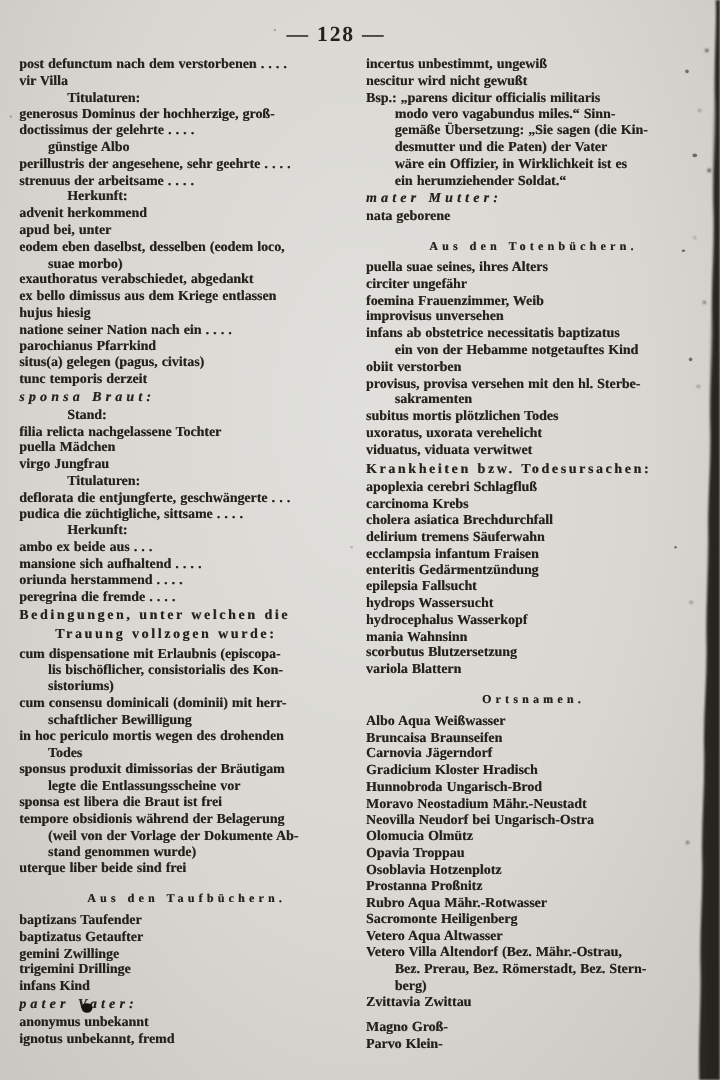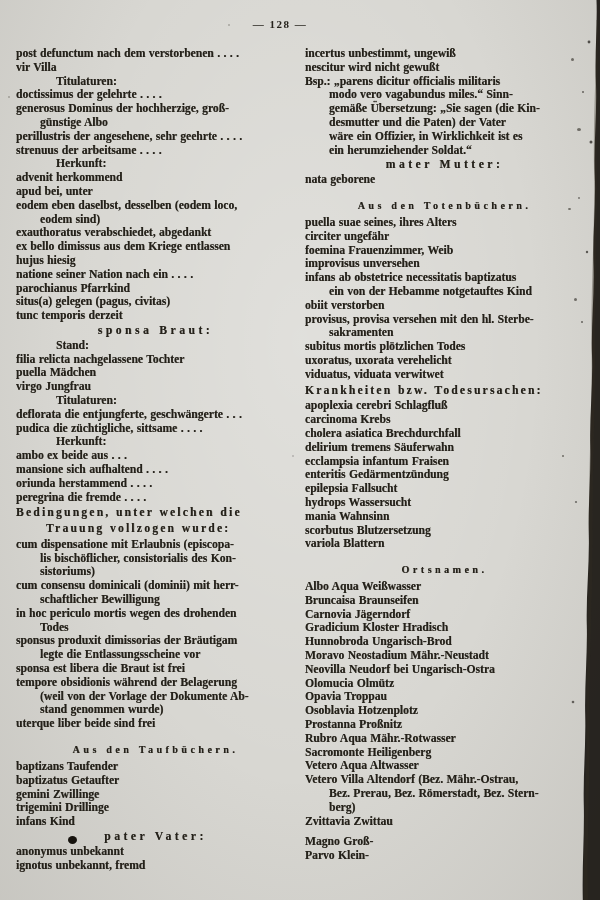--- a/index.html
+++ b/index.html
@@ -5,62 +5,62 @@
   html,body{margin:0;padding:0;}
   body{
     width:600px;height:900px;overflow:hidden;position:relative;
     background:var(--paper,#d8d7d2);
     background-image:radial-gradient(ellipse at 50% 38%, rgba(255,255,255,0.22) 0%, rgba(255,255,255,0) 55%, rgba(60,55,45,0.10) 100%);
     font-family:"Liberation Serif", serif;
   }
   .page{position:absolute;inset:0;}
   .page-number{
     position:absolute;top:18px;left:0;right:40px;text-align:center;
-    font-weight:bold;font-size:11px;letter-spacing:1.5px;color:var(--ink,#24211a);
+    font-weight:bold;font-size:18px;letter-spacing:1.5px;color:var(--ink,#24211a);
   }
   .cols{position:absolute;top:47px;left:16px;right:16px;display:flex;gap:10px;}
   .col{width:279px;overflow:hidden;}
   .ln{
     font-weight:bold;font-size:11.6px;line-height:13.8px;color:var(--ink,#24211a);
     white-space:nowrap;letter-spacing:0;word-spacing:0.5px;
     text-shadow:0.3px 0 0 rgba(32,27,16,0.55);
   }
   .cont{padding-left:24px;}
   .sub{padding-left:40px;}
-  .ctr{text-align:center;letter-spacing:3.5px;margin:1px 0;}
+  .ctr{text-align:left;letter-spacing:3.5px;margin:1px 0;font-style:italic;}
   .big{text-align:center;letter-spacing:3.5px;font-size:10px;line-height:17px;margin:3px 0 2px;}
   .wide{letter-spacing:2.2px;margin:2px 0;}
   .w2{padding-left:30px;margin-top:0;}
   .gap{height:7px;}
   .ink-blot{position:absolute;left:68px;top:836px;width:9px;height:8px;border-radius:50%;background:#16130e;}
   .scan-edge{position:absolute;top:0;right:0;width:40px;height:900px;filter:blur(0.7px);}
   .speck{position:absolute;border-radius:50%;background:rgba(28,24,17,0.55);}
 </style>
 </head>
 <body>
 
 <div class="page">
 
   <div class="page-number">— 128 —</div>
 
   <div class="cols">
     <div class="col">
         <div class="ln">post defunctum nach dem verstorbenen . . . .</div>
         <div class="ln">vir Villa</div>
         <div class="ln sub">Titulaturen:</div>
+        <div class="ln">generosus Dominus der hochherzige, groß-</div>
         <div class="ln">doctissimus der gelehrte . . . .</div>
-        <div class="ln">generosus Dominus der hochherzige, groß-</div>
         <div class="ln cont">günstige Albo</div>
         <div class="ln">perillustris der angesehene, sehr geehrte . . . .</div>
         <div class="ln">strenuus der arbeitsame . . . .</div>
         <div class="ln sub">Herkunft:</div>
         <div class="ln">advenit herkommend</div>
         <div class="ln">apud bei, unter</div>
         <div class="ln">eodem eben daselbst, desselben (eodem loco,</div>
-        <div class="ln cont">eodem sind)</div>
+        <div class="ln cont">suae morbo)</div>
         <div class="ln">exauthoratus verabschiedet, abgedankt</div>
         <div class="ln">ex bello dimissus aus dem Kriege entlassen</div>
         <div class="ln">hujus hiesig</div>
         <div class="ln">natione seiner Nation nach ein . . . .</div>
         <div class="ln">parochianus Pfarrkind</div>
         <div class="ln">situs(a) gelegen (pagus, civitas)</div>
         <div class="ln">tunc temporis derzeit</div>
         <div class="ln ctr">sponsa Braut:</div>
         <div class="ln sub">Stand:</div>
         <div class="ln">filia relicta nachgelassene Tochter</div>
@@ -128,20 +128,21 @@
         <div class="ln">viduatus, viduata verwitwet</div>
         <div class="ln wide">Krankheiten bzw. Todesursachen:</div>
         <div class="ln">apoplexia cerebri Schlagfluß</div>
         <div class="ln">carcinoma Krebs</div>
         <div class="ln">cholera asiatica Brechdurchfall</div>
         <div class="ln">delirium tremens Säuferwahn</div>
         <div class="ln">ecclampsia infantum Fraisen</div>
         <div class="ln">enteritis Gedärmentzündung</div>
         <div class="ln">epilepsia Fallsucht</div>
         <div class="ln">hydrops Wassersucht</div>
+        <div class="ln">hydrocephalus Wasserkopf</div>
         <div class="ln">mania Wahnsinn</div>
         <div class="ln">scorbutus Blutzersetzung</div>
         <div class="ln">variola Blattern</div>
         <div class="gap"></div>
         <div class="ln big">Ortsnamen.</div>
         <div class="ln">Albo Aqua Weißwasser</div>
         <div class="ln">Bruncaisa Braunseifen</div>
         <div class="ln">Carnovia Jägerndorf</div>
         <div class="ln">Gradicium Kloster Hradisch</div>
         <div class="ln">Hunnobroda Ungarisch-Brod</div>

